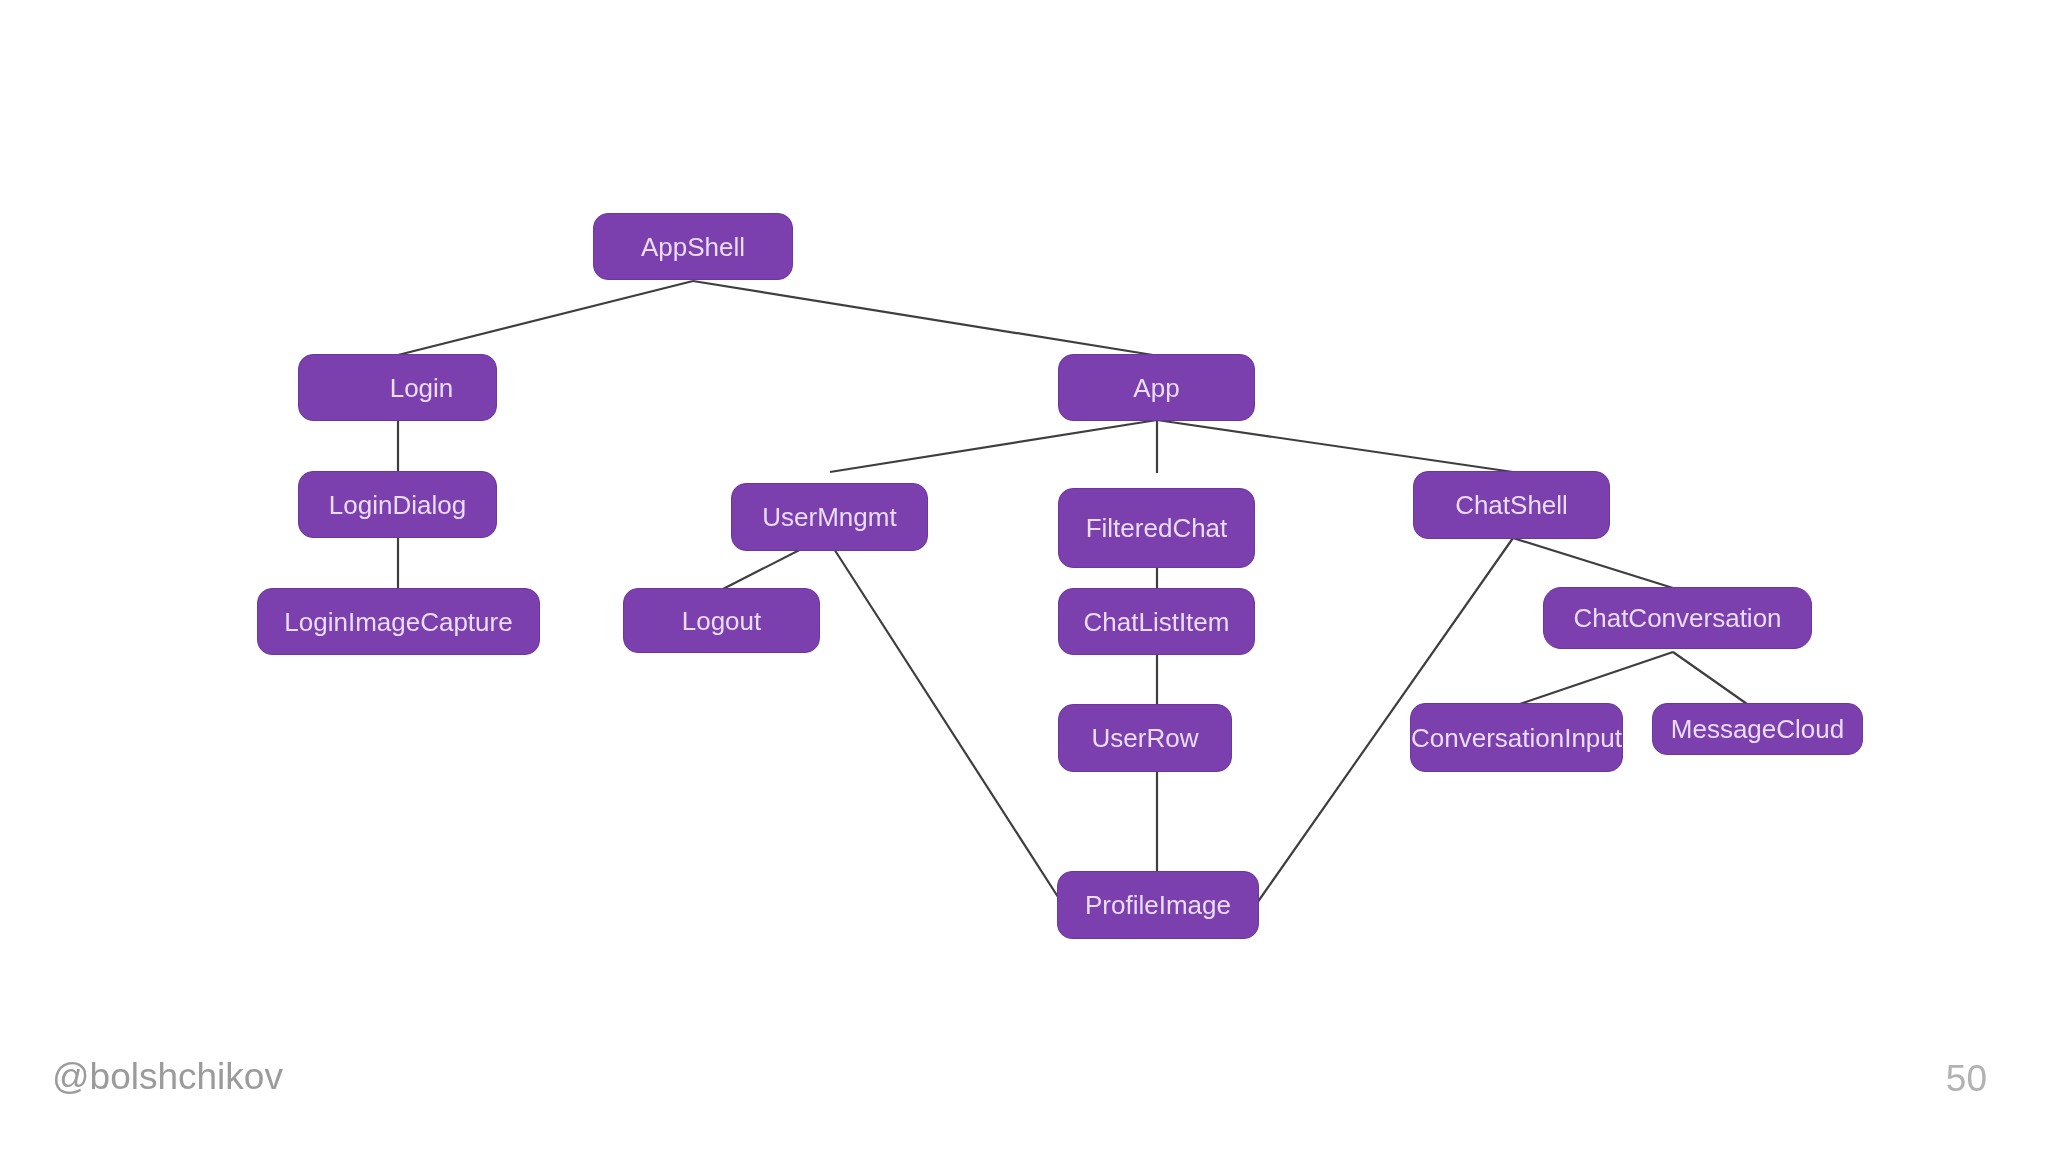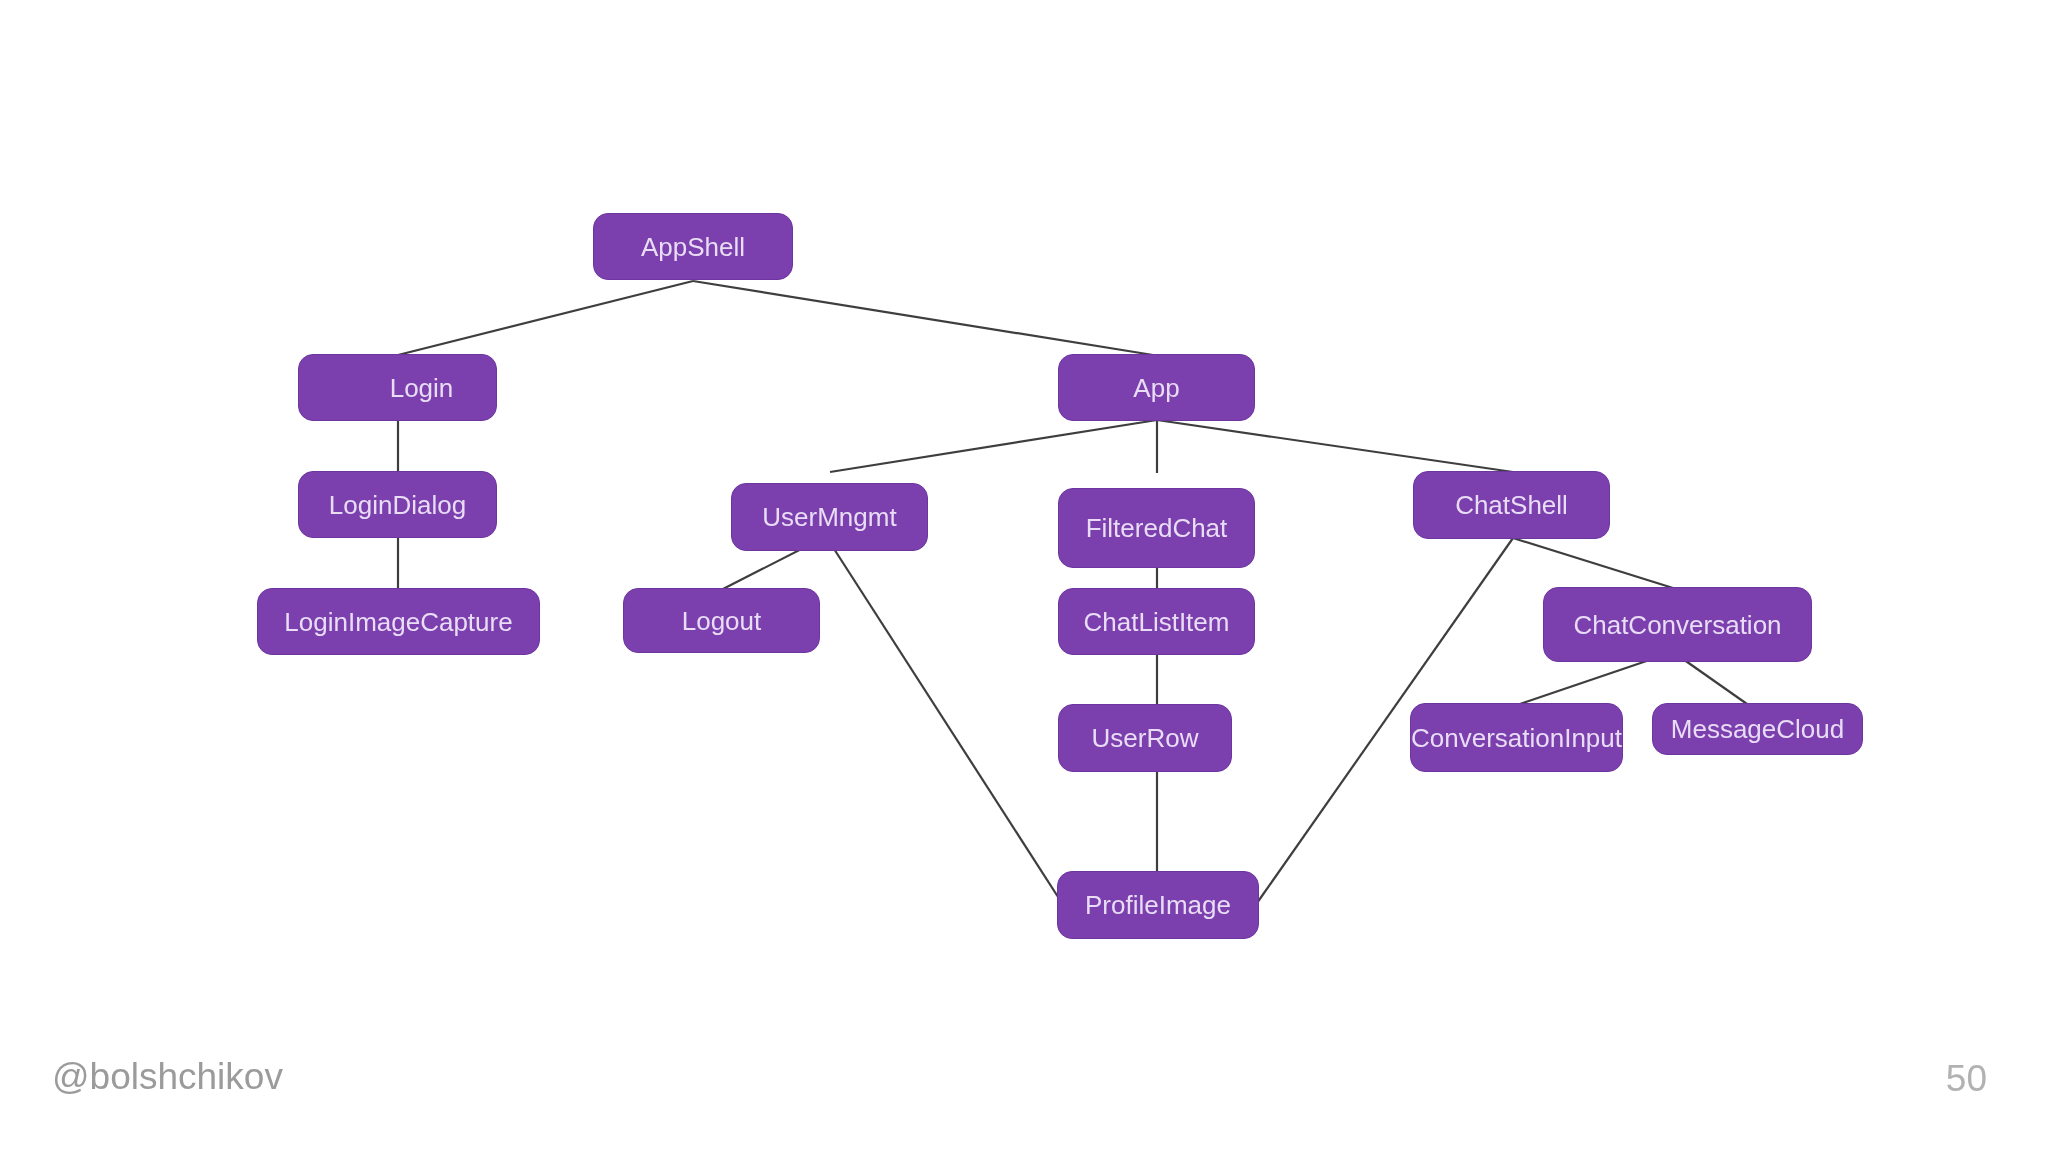--- a/index.html
+++ b/index.html
@@ -95,21 +95,21 @@
       <div class="node" style="left: 593px; top: 213px; width: 200px; height: 67px;">AppShell</div>
       <div class="node" style="left: 298px; top: 354px; width: 199px; height: 67px; padding-left: 48px;">Login</div>
       <div class="node" style="left: 1058px; top: 354px; width: 197px; height: 67px;">App</div>
       <div class="node" style="left: 298px; top: 471px; width: 199px; height: 67px;">LoginDialog</div>
       <div class="node" style="left: 731px; top: 471px; width: 197px; height: 68px; margin-top: 12px;">UserMngmt</div>
       <div class="node" style="left: 1058px; top: 488px; width: 197px; height: 80px;">FilteredChat</div>
       <div class="node" style="left: 1413px; top: 471px; width: 197px; height: 68px;">ChatShell</div>
       <div class="node" style="left: 257px; top: 588px; width: 283px; height: 67px;">LoginImageCapture</div>
       <div class="node" style="left: 623px; top: 588px; width: 197px; height: 65px;">Logout</div>
       <div class="node" style="left: 1058px; top: 588px; width: 197px; height: 67px;">ChatListItem</div>
-      <div class="node" style="left: 1543px; top: 587px; width: 269px; height: 75px;">ChatConversation</div>
+      <div class="node" style="left: 1543px; top: 587px; width: 269px; height: 62px; border-radius: 18px;">ChatConversation</div>
       <div class="node" style="left: 1058px; top: 704px; width: 174px; height: 68px;">UserRow</div>
       <div class="node" style="left: 1410px; top: 703px; width: 213px; height: 69px;">ConversationInput</div>
       <div class="node" style="left: 1652px; top: 703px; width: 211px; height: 52px;">MessageCloud</div>
       <div class="node" style="left: 1057px; top: 871px; width: 202px; height: 68px;">ProfileImage</div>
     </div>
 
   <div class="footer-handle">@bolshchikov</div>
 
   <div class="page-number">50</div>
 

